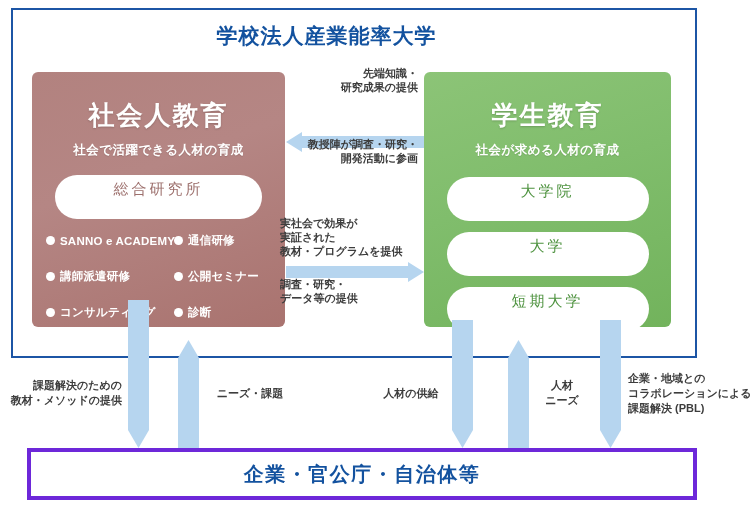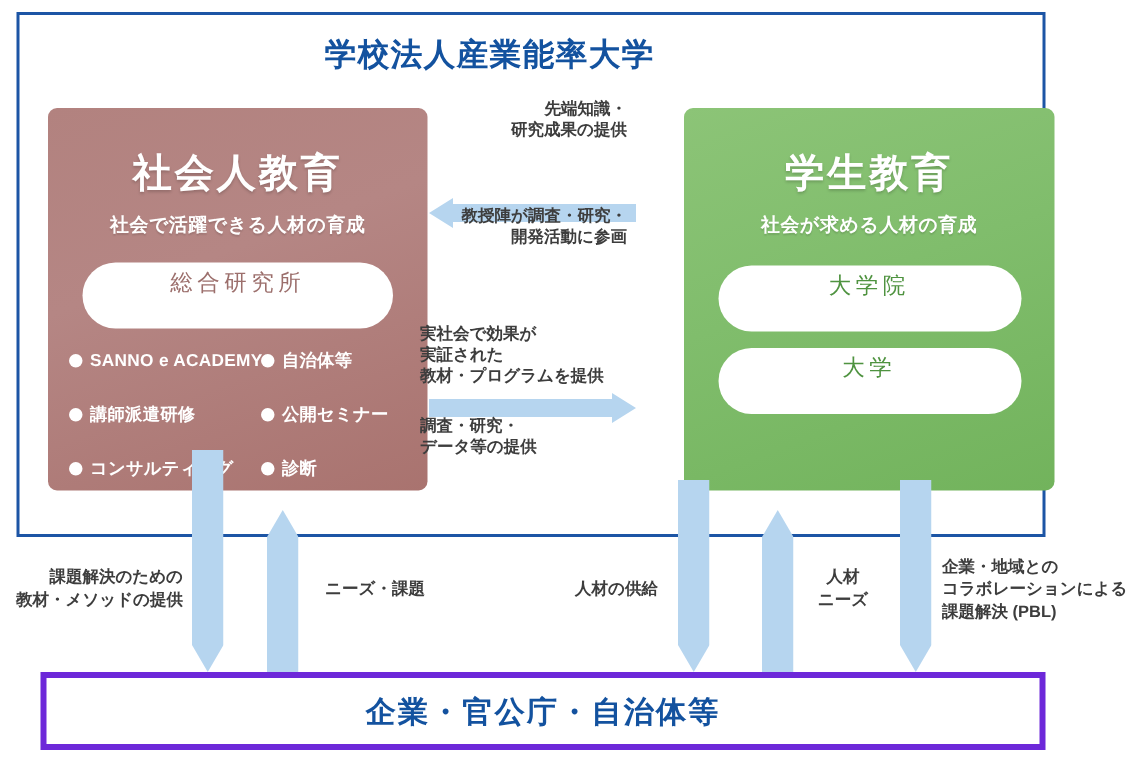--- a/index.html
+++ b/index.html
@@ -54,21 +54,20 @@
     width: 253px;
     height: 255px;
     background: linear-gradient(160deg, #b2827f 0%, #b58684 40%, #a9736f 100%);
   }
   .panel-right {
     left: 424px;
     top: 72px;
     width: 247px;
     height: 255px;
     background: linear-gradient(160deg, #8cc477 0%, #80bd6c 45%, #72b35c 100%);
-    margin-left: 32px;
   }
   .panel-heading {
     text-align: center;
     color: #ffffff;
     font-size: 26px;
     font-weight: bold;
     letter-spacing: 2px;
     margin-top: 26px;
     text-shadow: 0 1px 2px rgba(0,0,0,0.18);
   }
@@ -199,21 +198,21 @@
     <div class="panel-heading">社会人教育</div>
     <div class="panel-sub">社会で活躍できる人材の育成</div>
     <div class="pill pill-left">総合研究所</div>
     <div class="bullets">
       <div class="bullet">
         <span class="dot"></span>
         <span>SANNO e ACADEMY</span>
       </div>
       <div class="bullet">
         <span class="dot"></span>
-        <span>自治体等</span>
+        <span>通信研修</span>
       </div>
       <div class="bullet">
         <span class="dot"></span>
         <span>講師派遣研修</span>
       </div>
       <div class="bullet">
         <span class="dot"></span>
         <span>公開セミナー</span>
       </div>
       <div class="bullet">
@@ -225,20 +224,21 @@
         <span>診断</span>
       </div>
     </div>
   </div>
 
   <div class="panel panel-right">
     <div class="panel-heading">学生教育</div>
     <div class="panel-sub">社会が求める人材の育成</div>
     <div class="pill pill-right first">大学院</div>
     <div class="pill pill-right">大学</div>
+    <div class="pill pill-right">短期大学</div>
   </div>
 
   <div class="h-arrow" style="left:286px; top:132px; width:138px;">
     <svg width="138" height="20" viewBox="0 0 138 20">
       <polygon points="0,10 16,0 16,4 138,4 138,16 16,16 16,20" fill="#b6d5ef"></polygon>
     </svg>
   </div>
   <div class="center-label right-align" style="left:296px; top:66px; width:122px;">先端知識・
 研究成果の提供</div>
   <div class="center-label right-align" style="left:286px; top:137px; width:132px;">教授陣が調査・研究・

